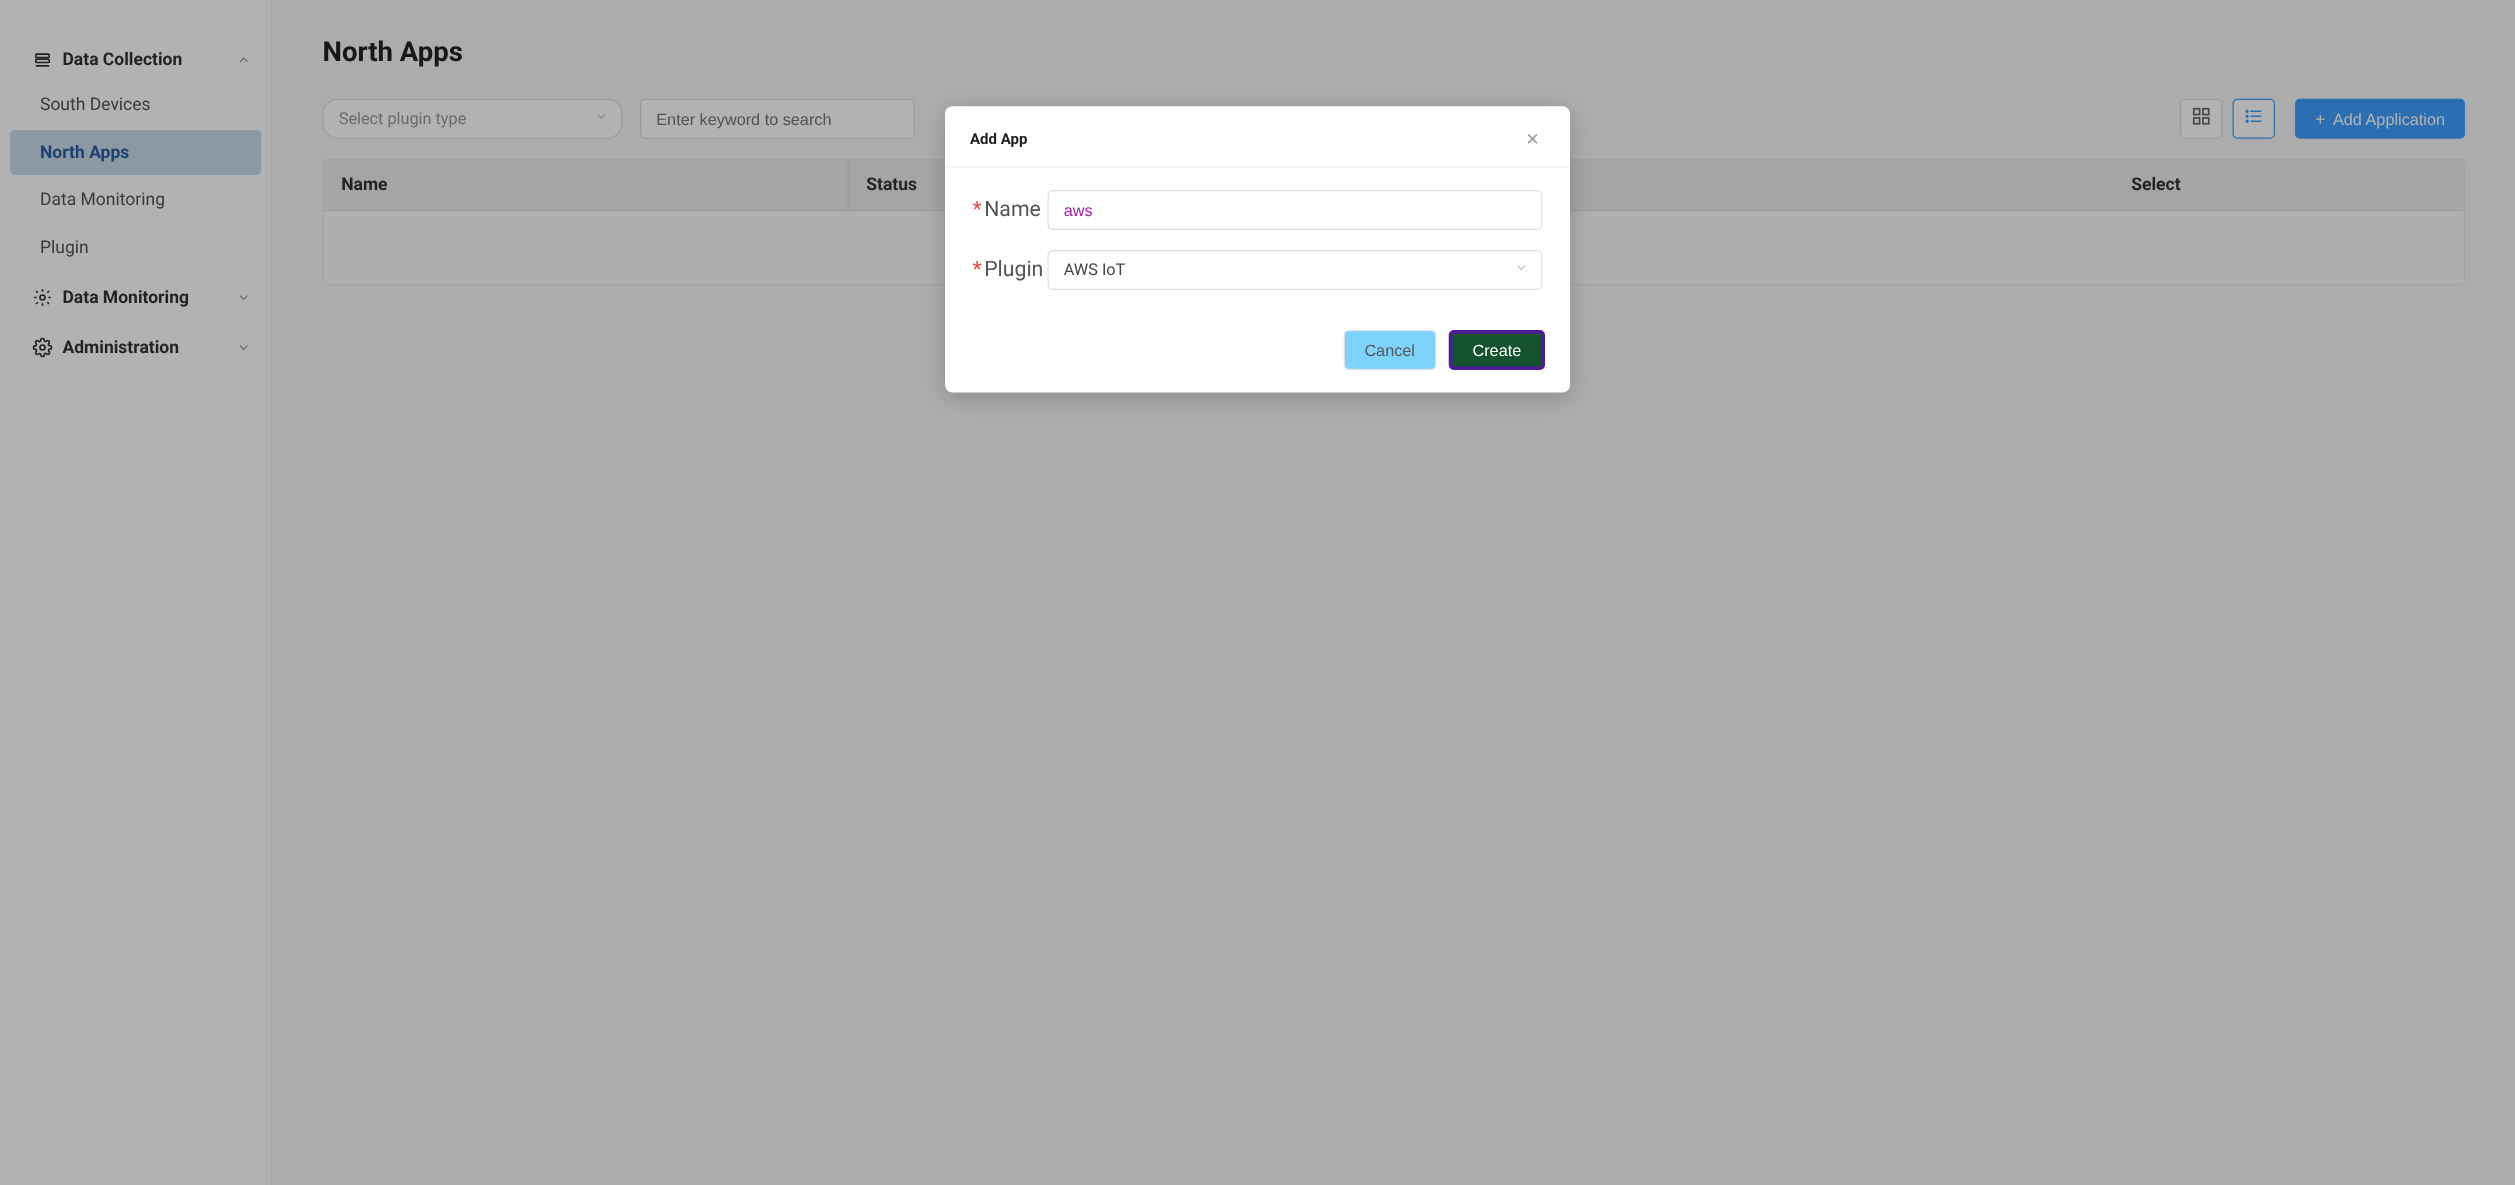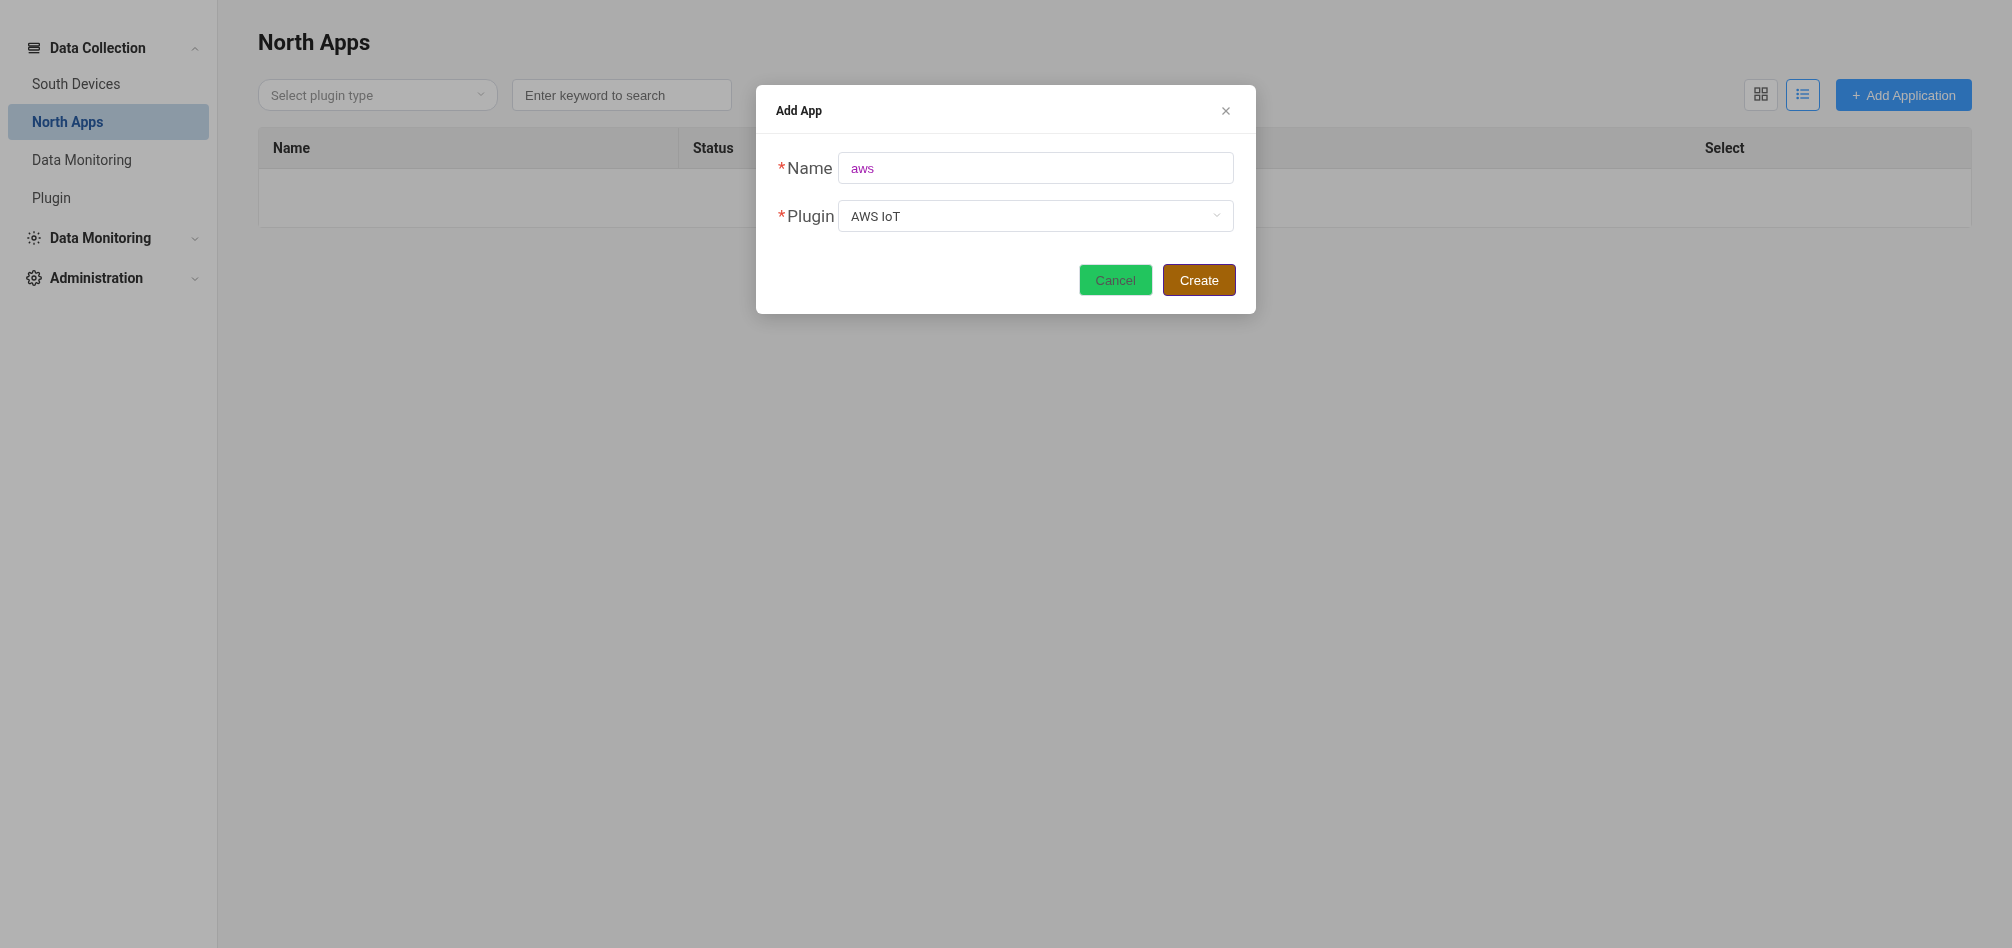--- a/index.html
+++ b/index.html
@@ -232,27 +232,27 @@
       height: 32px;
       border-radius: 4px;
       padding: 0 16px;
       font-size: 13px;
       cursor: pointer;
       display: inline-flex;
       align-items: center;
       margin-left: 10px;
     }
     .btn-default {
-      background: #22c55e;
+      background: #7dd3fc;
       border: 1px solid #dcdfe6;
       color: #555;
     }
     .btn-primary {
-      background: #a16207;
-      border: 1px solid #4c1d95;
+      background: #14532d;
+      border: 3px solid #4c1d95;
       color: #fff;
       text-align: right;
     }
     input.text-field {
       border: none;
       outline: none;
       width: 100%;
       height: 100%;
       font-size: 13px;
       color: #a21caf;

